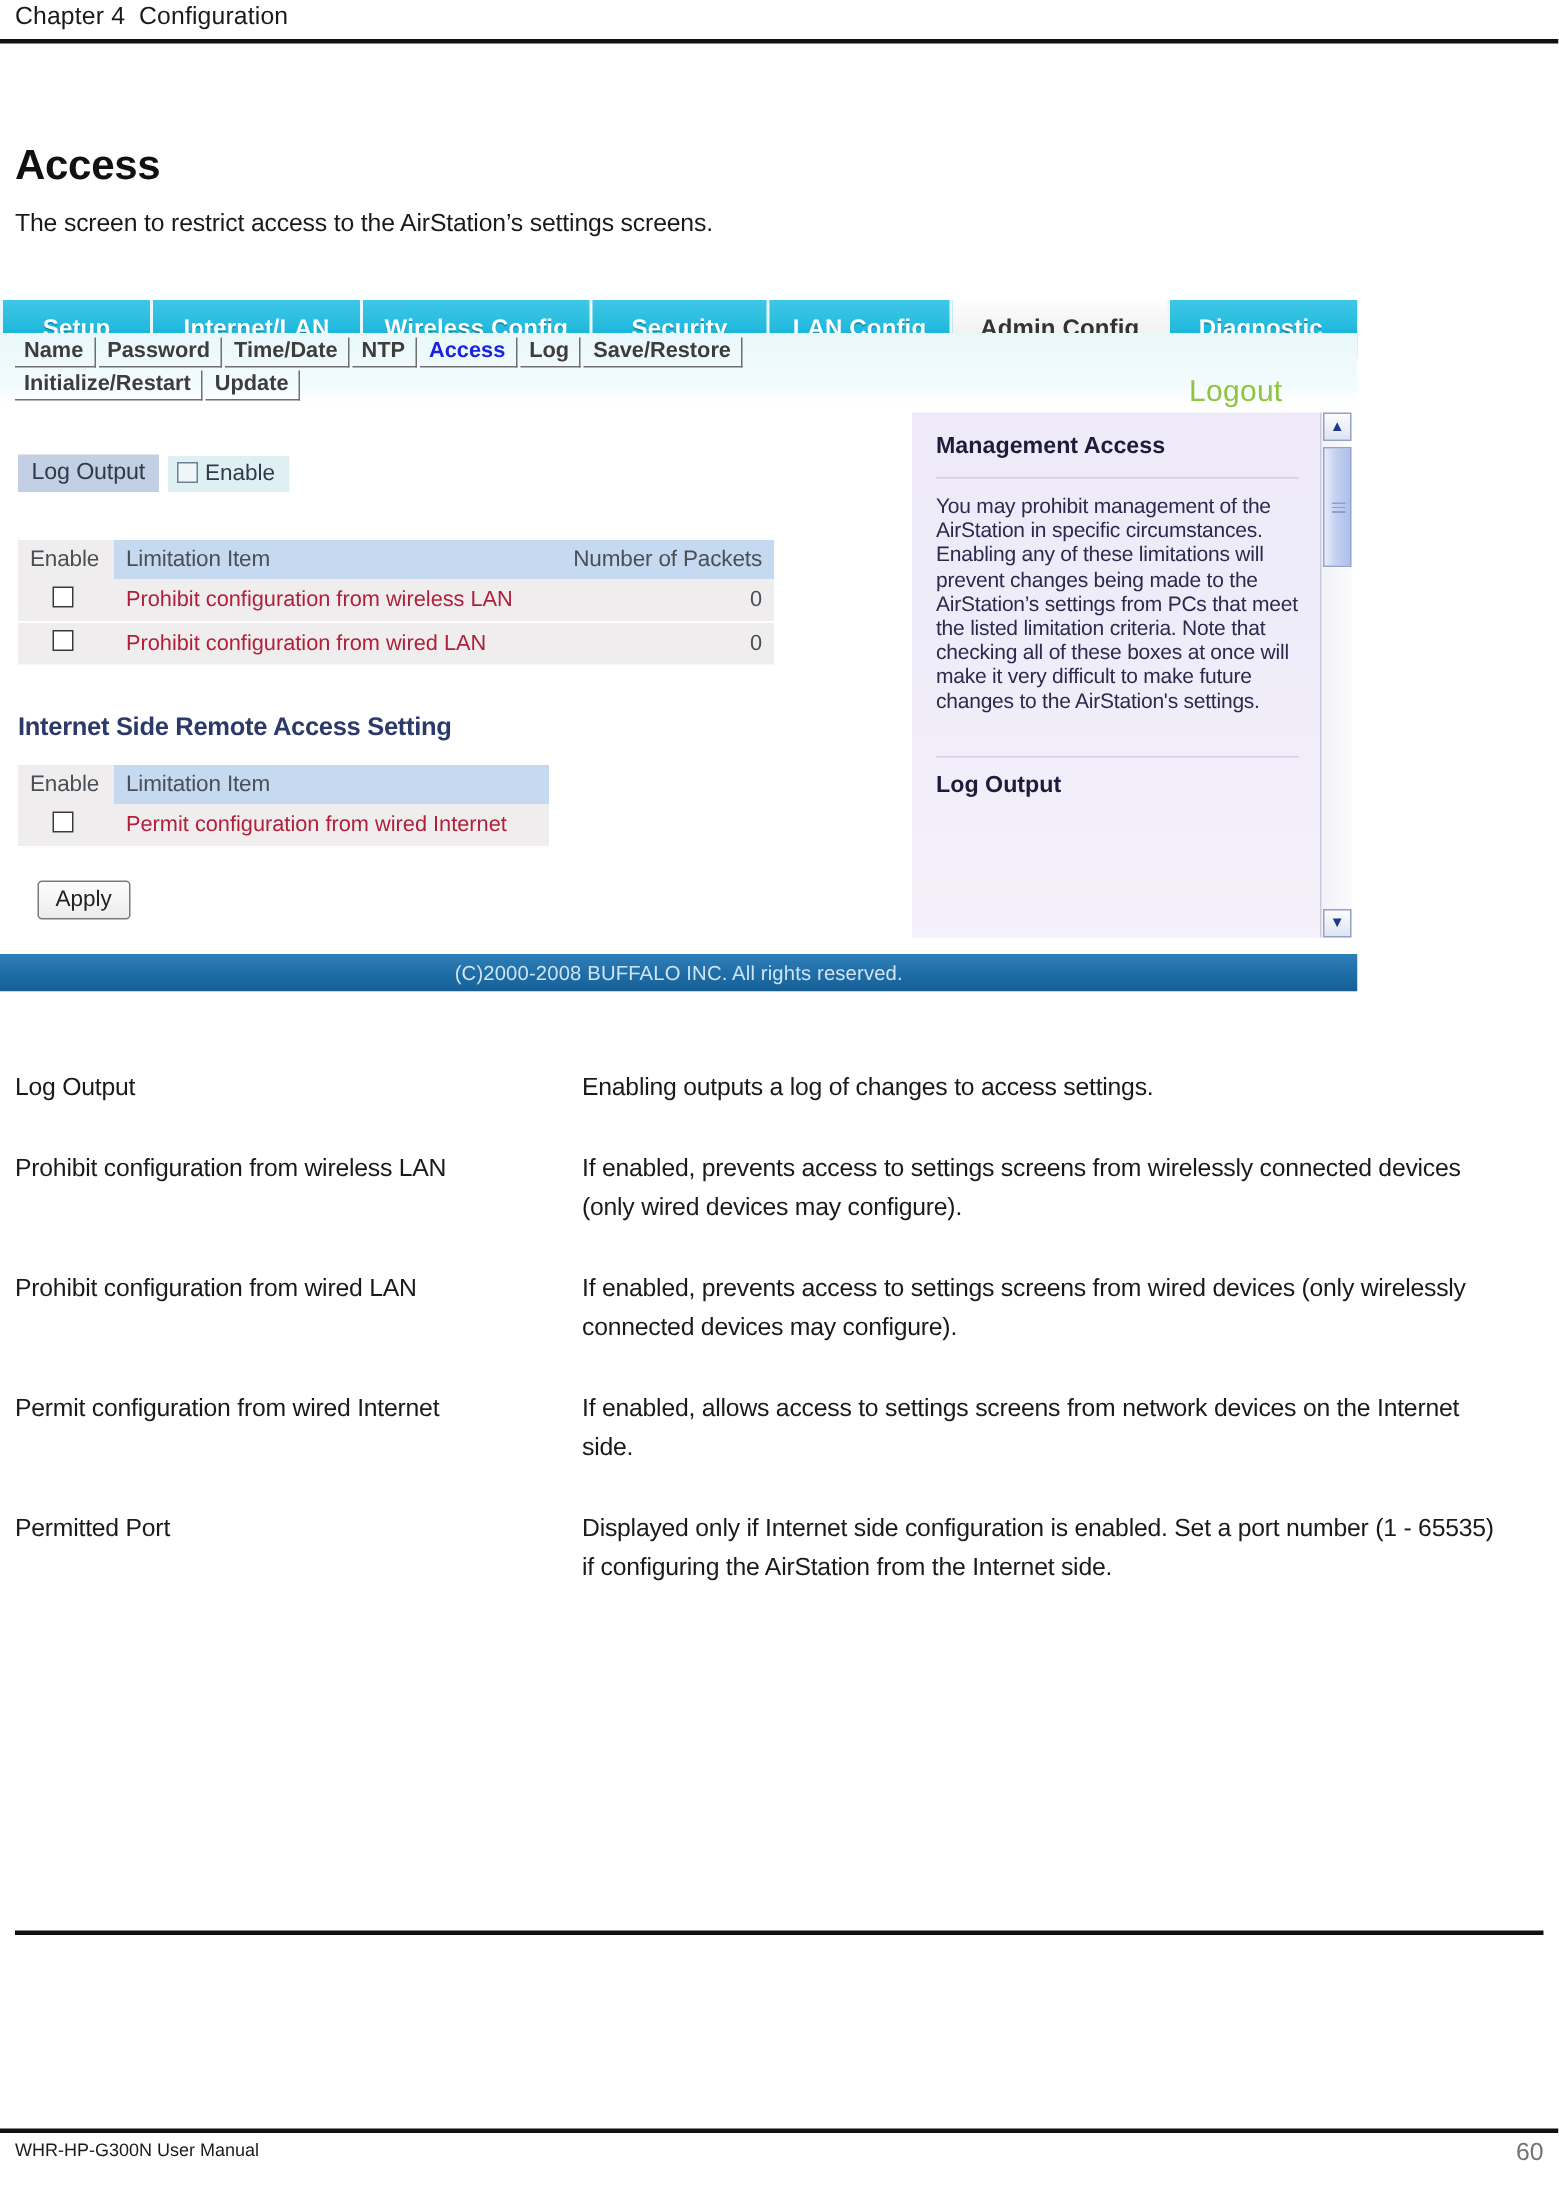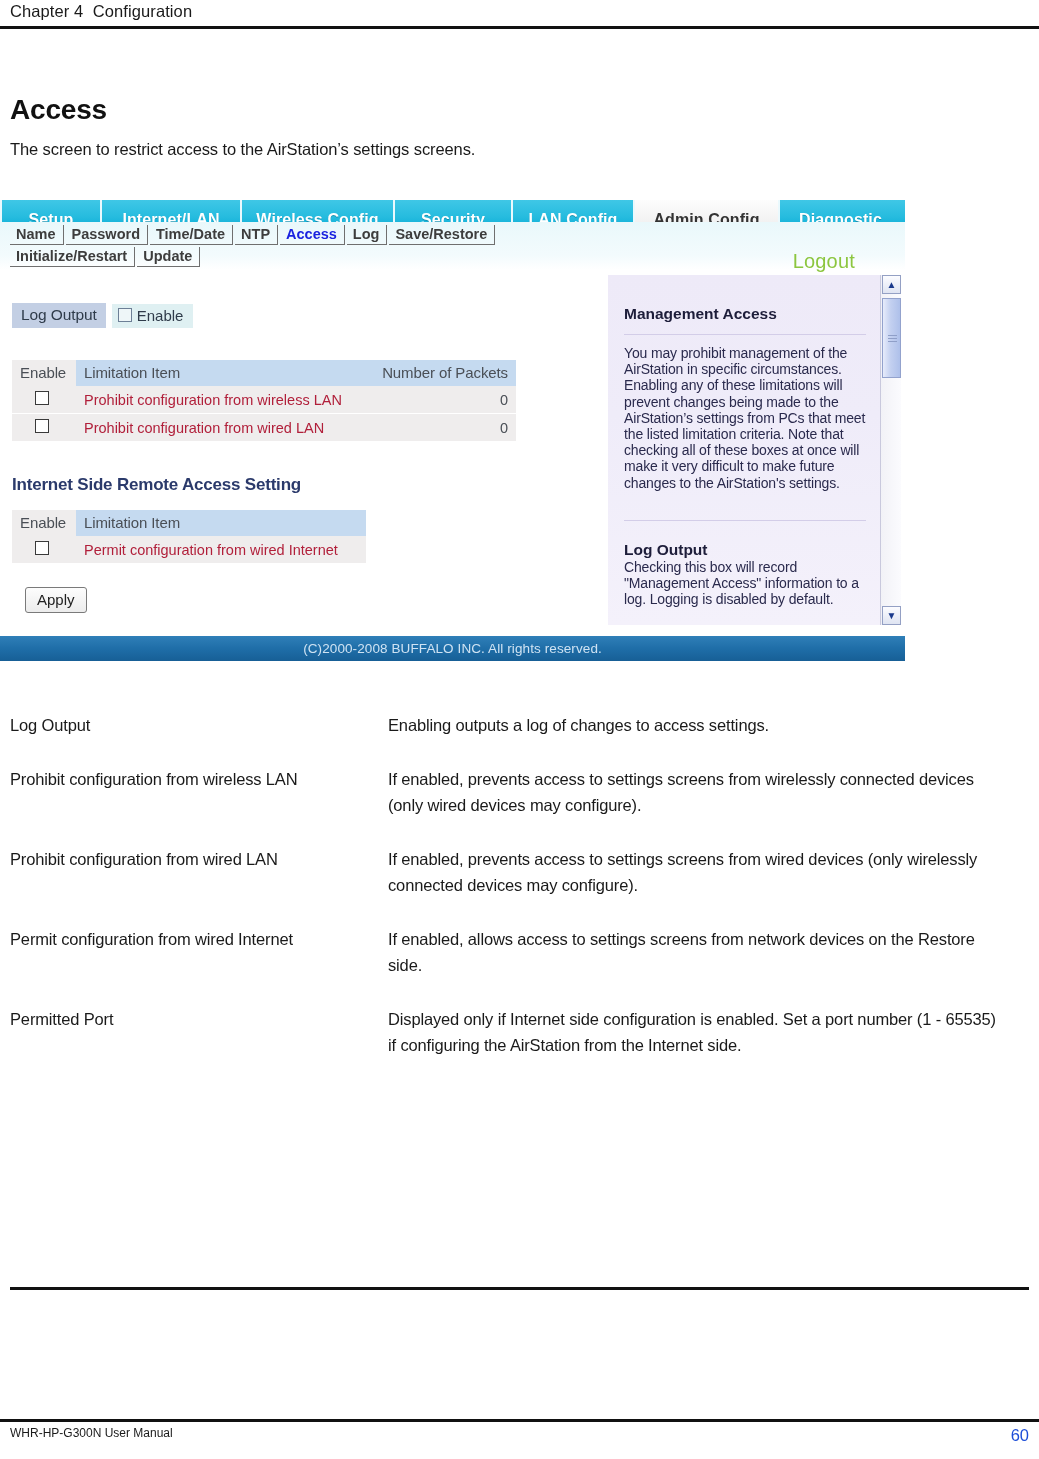--- a/index.html
+++ b/index.html
@@ -158,21 +158,21 @@
 
   
   .help {
     position:absolute; left:608px; top:92px;
     width:272px; height:350px;
     background:linear-gradient(to bottom,#eeeaf8 0%,#efecf9 40%,#f4f1fb 100%);
     padding:10px 14px 8px 16px;
     overflow:hidden;
   }
   .help h4 {
-    margin:20px 0 0 0; font-size:15.5px; color:#1d1d3a; font-weight:bold;
+    margin:4px 0 0 0; font-size:15.5px; color:#1d1d3a; font-weight:bold;
   }
   .help hr {
     border:none; border-top:1px solid #d3cde8; margin:11px 0 10px 0;
   }
   .help p {
     margin:0; font-size:14px; line-height:16.2px; color:#2a2a4d;
     letter-spacing:-0.15px;
   }
   .help .spacer { height:18px; }
 
@@ -239,21 +239,21 @@
   
   .foot-rule {
     position:absolute; left:0; top:1419px; width:1039px; height:3px; background:#111;
   }
   .foot-left {
     position:absolute; left:10px; top:1426px;
     font-size:12px; color:#1a1a1a;
   }
   .foot-right {
     position:absolute; right:10px; top:1426px;
-    font-size:16.5px; color:#1d4ed8;
+    font-size:16.5px; color:#737373;
   }
 </style>
 </head>
 <body>
 
 <div class="runhead">Chapter 4  Configuration</div>
 <div class="runhead-rule"></div>
 
 <h1 class="page-title">Access</h1>
 <div class="page-intro">The screen to restrict access to the AirStation’s settings screens.</div>
@@ -350,21 +350,20 @@
     <button class="apply-btn">Apply</button>
   </div>
 
   <div class="help">
     <h4>Management Access</h4>
     <hr>
     <p>You may prohibit management of the AirStation in specific circumstances. Enabling any of these limitations will prevent changes being made to the AirStation’s settings from PCs that meet the listed limitation criteria. Note that checking all of these boxes at once will make it very difficult to make future changes to the AirStation's settings.</p>
     <div class="spacer"></div>
     <hr>
     <h4>Log Output</h4>
-    <p>Checking this box will record "Management Access" information to a log. Logging is disabled by default.</p>
   </div>
 
   <div class="sbar">
     <div class="sb-arrow sb-up">▲</div>
     <div class="sb-thumb">
         <span class="sb-grip"></span>
       </div>
     <div class="sb-arrow sb-down">▼</div>
   </div>
 
@@ -380,21 +379,21 @@
   <tr>
     <td class="col-p">Prohibit configuration from wireless LAN</td>
     <td>If enabled, prevents access to settings screens from wirelessly connected devices (only wired devices may configure).</td>
   </tr>
   <tr>
     <td class="col-p">Prohibit configuration from wired LAN</td>
     <td>If enabled, prevents access to settings screens from wired devices (only wirelessly connected devices may configure).</td>
   </tr>
   <tr>
     <td class="col-p">Permit configuration from wired Internet</td>
-    <td>If enabled, allows access to settings screens from network devices on the Restore side.</td>
+    <td>If enabled, allows access to settings screens from network devices on the Internet side.</td>
   </tr>
   <tr>
     <td class="col-p">Permitted Port</td>
     <td>Displayed only if Internet side configuration is enabled. Set a port number (1 - 65535) if configuring the AirStation from the Internet side.</td>
   </tr>
 </tbody>
   </table>
 <div class="ptable-rule"></div>
 
 <div class="foot-rule"></div>

